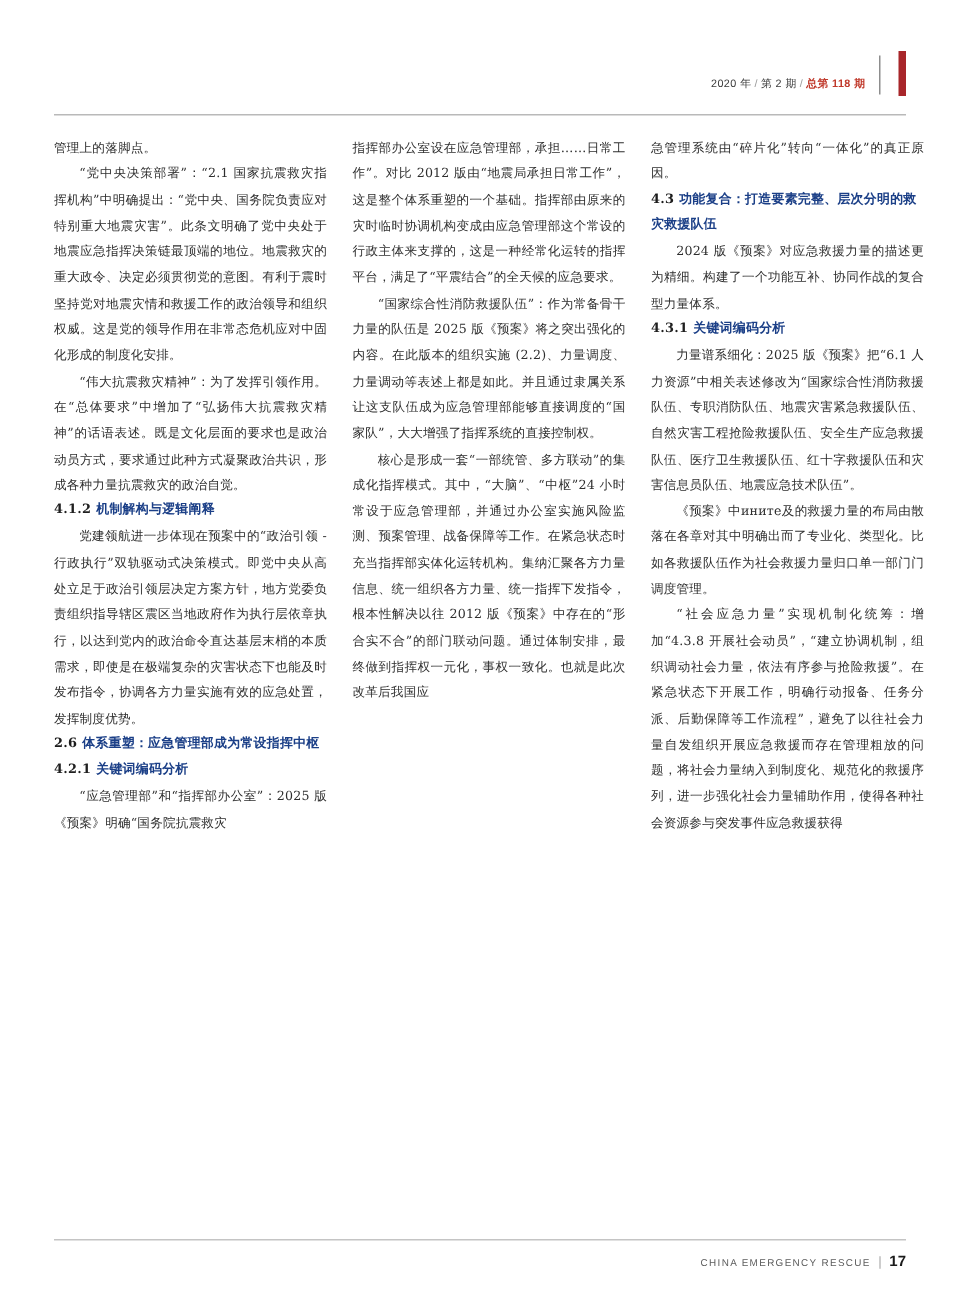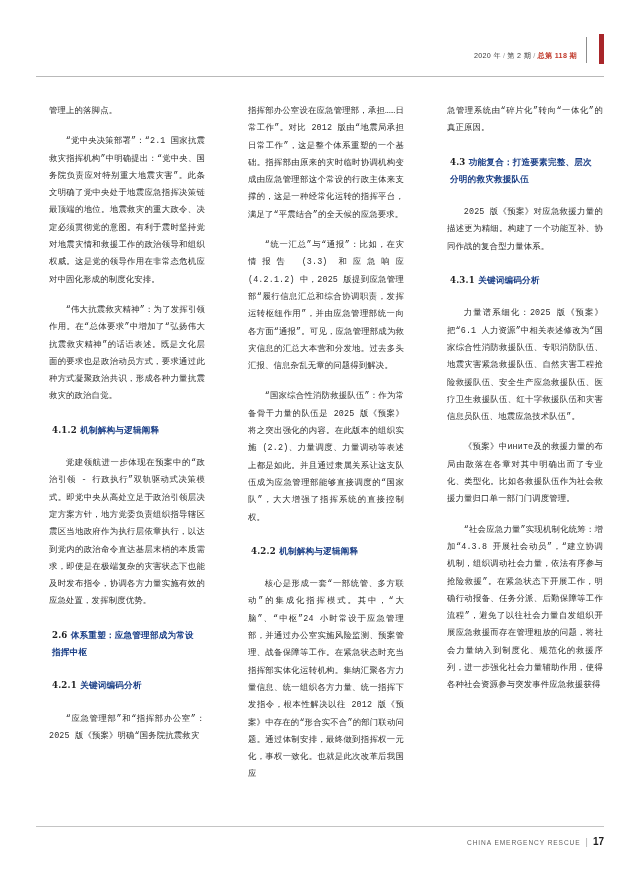--- a/index.html
+++ b/index.html
@@ -102,35 +102,34 @@
     display: flex;
     gap: 17px;
     height: 700px;
   }
   .col {
     width: 182px;
     flex: 0 0 182px;
   }
 
   p {
-    margin: 13px;
+    margin: 0;
     font-size: 8.4px;
     line-height: 17.3px;
     text-align: justify;
     text-justify: inter-ideograph;
     color: #2e2e2e;
     letter-spacing: 0.15px;
-    font-family: Liberation Mono, monospace;
   }
   p.indent {
     text-indent: 16.8px;
   }
 
   h3.sec {
-    margin: 16px;
+    margin: 0;
     font-size: 8.6px;
     line-height: 17.3px;
     font-weight: bold;
     color: #1f1f1f;
     letter-spacing: 0.2px;
   }
   h3.sec.major {
     color: #1b3f87;
   }
   h3.sec.major .num {
@@ -196,29 +195,27 @@
         <p class="indent">“党中央决策部署”：“2.1 国家抗震救灾指挥机构”中明确提出：“党中央、国务院负责应对特别重大地震灾害”。此条文明确了党中央处于地震应急指挥决策链最顶端的地位。地震救灾的重大政令、决定必须贯彻党的意图。有利于震时坚持党对地震灾情和救援工作的政治领导和组织权威。这是党的领导作用在非常态危机应对中固化形成的制度化安排。</p>
         <p class="indent">“伟大抗震救灾精神”：为了发挥引领作用。在“总体要求”中增加了“弘扬伟大抗震救灾精神”的话语表述。既是文化层面的要求也是政治动员方式，要求通过此种方式凝聚政治共识，形成各种力量抗震救灾的政治自觉。</p>
         <h3 class="sec sub"><span class="num">4.1.2 </span><span class="kw">机制解构与逻辑阐释</span></h3>
         <p class="indent">党建领航进一步体现在预案中的“政治引领 - 行政执行”双轨驱动式决策模式。即党中央从高处立足于政治引领层决定方案方针，地方党委负责组织指导辖区震区当地政府作为执行层依章执行，以达到党内的政治命令直达基层末梢的本质需求，即使是在极端复杂的灾害状态下也能及时发布指令，协调各方力量实施有效的应急处置，发挥制度优势。</p>
         <h3 class="sec major"><span class="num">2.6 </span><span class="kw">体系重塑：应急管理部成为常设指挥中枢</span></h3>
         <h3 class="sec sub"><span class="num">4.2.1 </span><span class="kw">关键词编码分析</span></h3>
         <p class="indent">“应急管理部”和“指挥部办公室”：2025 版《预案》明确“国务院抗震救灾</p>
       </div>
     <div class="col">
         <p class="">指挥部办公室设在应急管理部，承担……日常工作”。对比 2012 版由“地震局承担日常工作”，这是整个体系重塑的一个基础。指挥部由原来的灾时临时协调机构变成由应急管理部这个常设的行政主体来支撑的，这是一种经常化运转的指挥平台，满足了“平震结合”的全天候的应急要求。</p>
-        <p class="indent">“统一汇总”与“通报”：比如，在灾情报告 (3.3) 和应急响应 (4.2.1.2) 中，2025 版提到应急管理部“履行信息汇总和综合协调职责，发挥运转枢纽作用”，并由应急管理部统一向各方面“通报”。可见，应急管理部成为救灾信息的汇总大本营和分发地。过去多头汇报、信息杂乱无章的问题得到解决。</p>
         <p class="indent">“国家综合性消防救援队伍”：作为常备骨干力量的队伍是 2025 版《预案》将之突出强化的内容。在此版本的组织实施 (2.2)、力量调度、力量调动等表述上都是如此。并且通过隶属关系让这支队伍成为应急管理部能够直接调度的“国家队”，大大增强了指挥系统的直接控制权。</p>
-        <h3 class="sec sub"><span class="num">4.2.2 </span><span class="kw">机制解构与逻辑阐释</span></h3>
         <p class="indent">核心是形成一套“一部统管、多方联动”的集成化指挥模式。其中，“大脑”、“中枢”24 小时常设于应急管理部，并通过办公室实施风险监测、预案管理、战备保障等工作。在紧急状态时充当指挥部实体化运转机构。集纳汇聚各方力量信息、统一组织各方力量、统一指挥下发指令，根本性解决以往 2012 版《预案》中存在的“形合实不合”的部门联动问题。通过体制安排，最终做到指挥权一元化，事权一致化。也就是此次改革后我国应</p>
       </div>
     <div class="col">
         <p class="">急管理系统由“碎片化”转向“一体化”的真正原因。</p>
         <h3 class="sec major"><span class="num">4.3 </span><span class="kw">功能复合：打造要素完整、层次分明的救灾救援队伍</span></h3>
-        <p class="indent">2025 版《预案》对应急救援力量的描述更为精细。构建了一个功能互补、协同作战的复合型力量体系。</p>
+        <p class="indent">2024 版《预案》对应急救援力量的描述更为精细。构建了一个功能互补、协同作战的复合型力量体系。</p>
         <h3 class="sec sub"><span class="num">4.3.1 </span><span class="kw">关键词编码分析</span></h3>
         <p class="indent">力量谱系细化：2025 版《预案》把“6.1 人力资源”中相关表述修改为“国家综合性消防救援队伍、专职消防队伍、地震灾害紧急救援队伍、自然灾害工程抢险救援队伍、安全生产应急救援队伍、医疗卫生救援队伍、红十字救援队伍和灾害信息员队伍、地震应急技术队伍”。</p>
         <p class="indent">《预案》中ините及的救援力量的布局由散落在各章对其中明确出而了专业化、类型化。比如各救援队伍作为社会救援力量归口单一部门门调度管理。</p>
         <p class="indent">“社会应急力量”实现机制化统筹：增加“4.3.8 开展社会动员”，“建立协调机制，组织调动社会力量，依法有序参与抢险救援”。在紧急状态下开展工作，明确行动报备、任务分派、后勤保障等工作流程”，避免了以往社会力量自发组织开展应急救援而存在管理粗放的问题，将社会力量纳入到制度化、规范化的救援序列，进一步强化社会力量辅助作用，使得各种社会资源参与突发事件应急救援获得</p>
       </div>
   </div>
 
   <div class="footer-rule"></div>
   <div class="footer">
     <span class="footer-name">CHINA EMERGENCY RESCUE</span>

